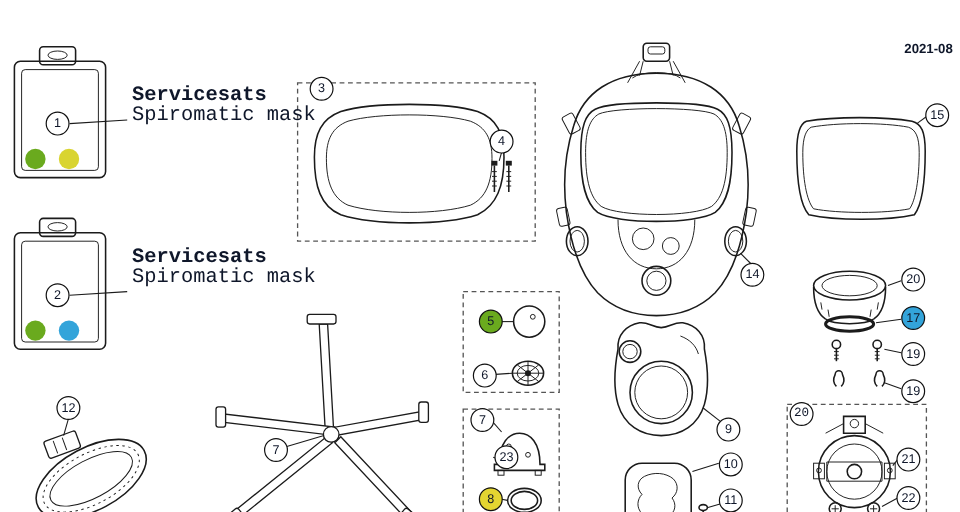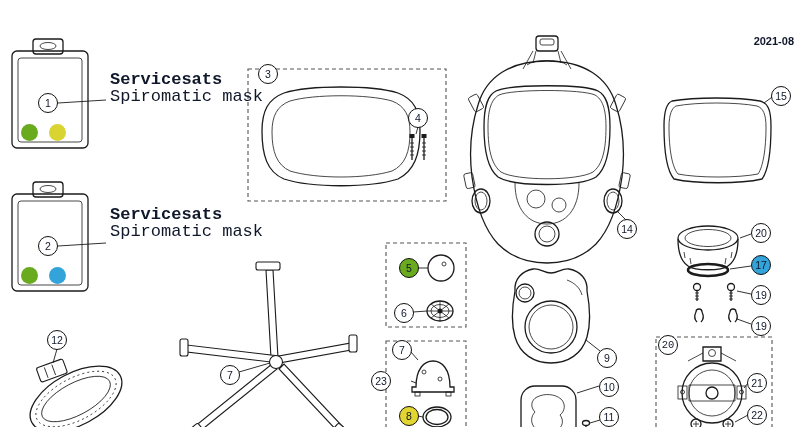--- a/index.html
+++ b/index.html
@@ -308,17 +308,17 @@
     </div>
   <div class="callout" style="left:658px;top:304px;font-family:Liberation Mono, monospace;">
       <span>20</span>
     </div>
   <div class="callout" style="left:747px;top:342px;">
       <span>21</span>
     </div>
   <div class="callout" style="left:747px;top:374px;">
       <span>22</span>
     </div>
-  <div class="callout" style="left:371px;top:340px;">
+  <div class="callout" style="left:412px;top:340px;">
       <span>23</span>
     </div>
 
 </div>
 
 </body></html>

